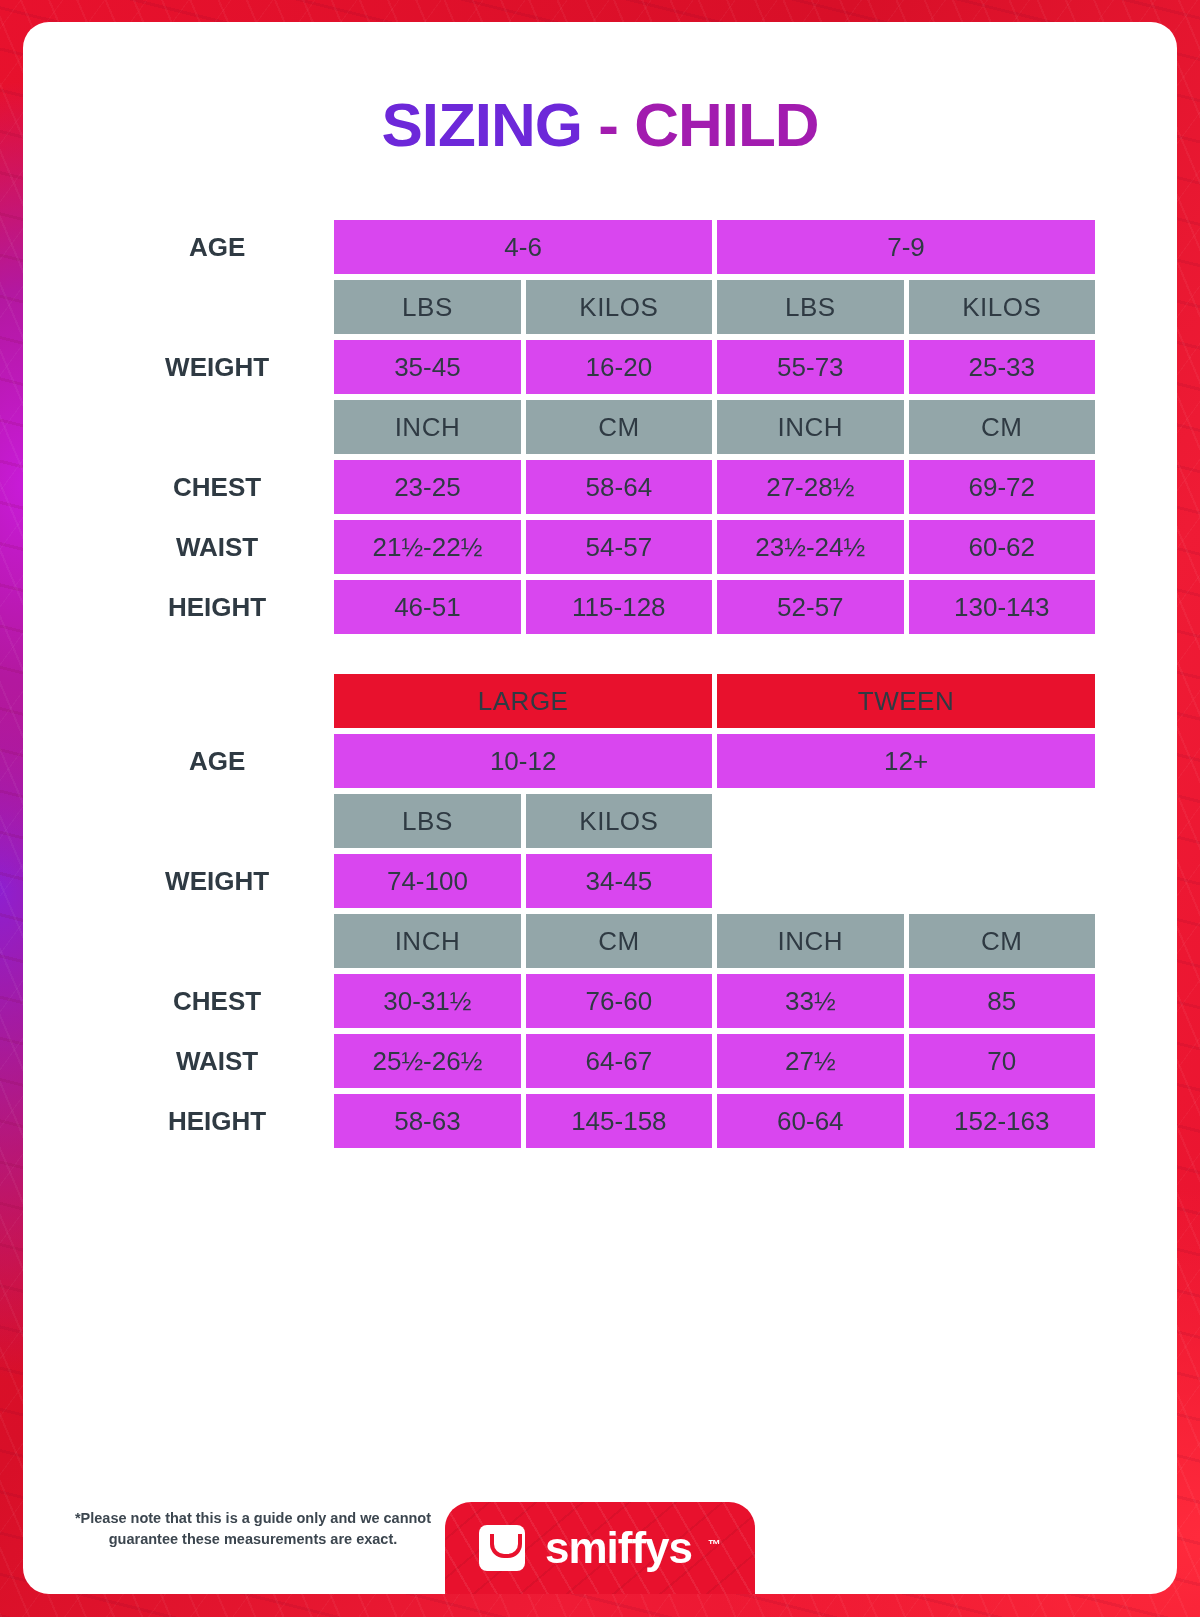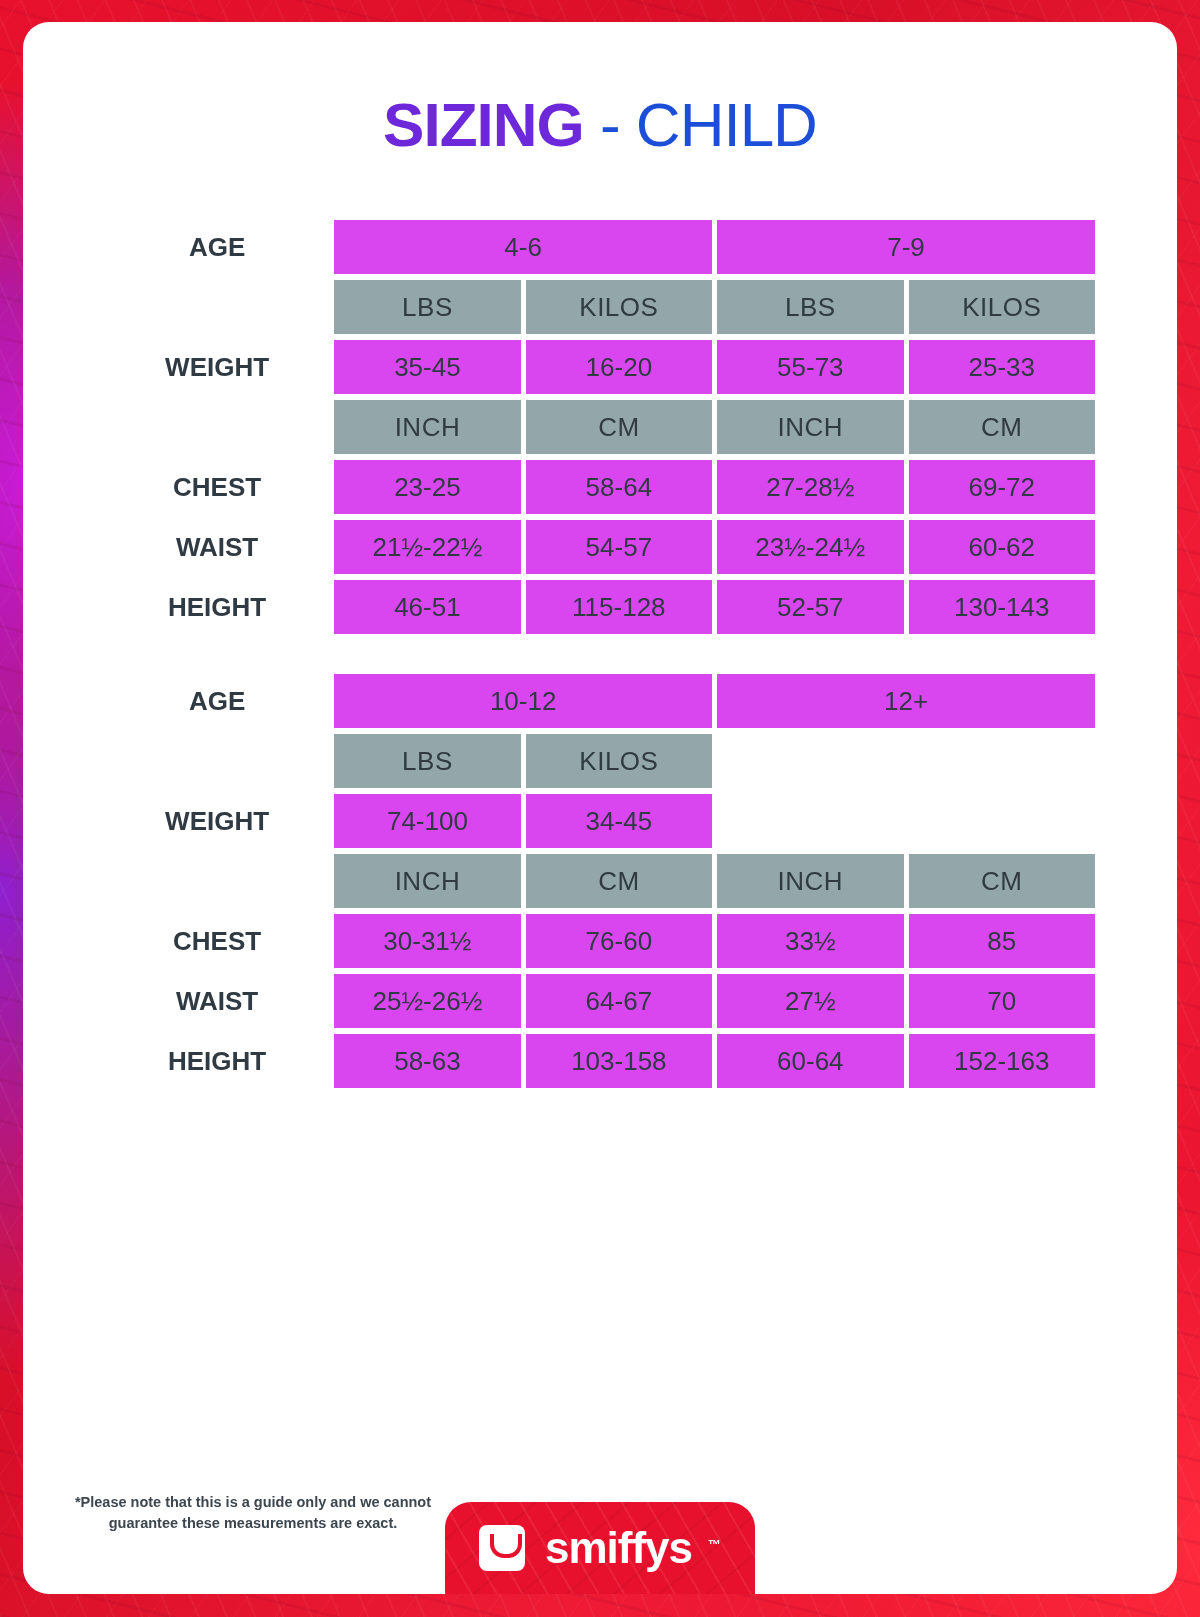--- a/index.html
+++ b/index.html
@@ -46,21 +46,21 @@
   }
   .title {
     text-align: center;
     margin-top: 72px;
     font-size: 62px;
     font-weight: bold;
     letter-spacing: -1px;
     line-height: 1;
   }
   .title .t-red { color: #6d28d9; }
-  .title .t-grey { color: #1d4ed8; font-weight: normal; }
+  .title .t-grey { color: #a21caf; font-weight: bold; }
 
   .tables {
     margin-top: 58px;
   }
   table.sz {
     border-collapse: separate;
     border-spacing: 5px 6px;
     margin: 0 auto;
     table-layout: fixed;
     width: 1000px;
@@ -98,21 +98,21 @@
   td.val {
     background: #d946ef;
     color: #2f3a43;
     font-size: 27px;
   }
   tr.gap td { height: 22px; background: transparent; }
 
   .footnote {
     position: absolute;
     left: 50px;
-    bottom: 60px;
+    bottom: 44px;
     width: 360px;
     text-align: center;
     font-size: 14.5px;
     font-weight: bold;
     color: #3c464f;
     line-height: 1.45;
   }
   .logo-wrap {
     position: absolute;
     left: 50%;
@@ -253,20 +253,25 @@
     <table class="sz">
       <colgroup>
         <col style="width:190px">
         <col style="width:158px">
         <col style="width:158px">
         <col style="width:158px">
         <col style="width:158px">
       </colgroup>
       <tbody>
         <tr>
+          <td class="spacer"></td>
+          <td class="hdr-red" colspan="2">LARGE</td>
+          <td class="hdr-red" colspan="2">TWEEN</td>
+        </tr>
+        <tr>
           <td class="rowlabel">AGE</td>
           <td class="val" colspan="2">10-12</td>
           <td class="val" colspan="2">12+</td>
         </tr>
         <tr>
           <td class="spacer"></td>
           <td class="hdr-grey">LBS</td>
           <td class="hdr-grey">KILOS</td>
           <td class="spacer"></td>
           <td class="spacer"></td>
@@ -295,21 +300,21 @@
         <tr>
           <td class="rowlabel">WAIST</td>
           <td class="val">25½-26½</td>
           <td class="val">64-67</td>
           <td class="val">27½</td>
           <td class="val">70</td>
         </tr>
         <tr>
           <td class="rowlabel">HEIGHT</td>
           <td class="val">58-63</td>
-          <td class="val">103-158</td>
+          <td class="val">145-158</td>
           <td class="val">60-64</td>
           <td class="val">152-163</td>
         </tr>
       </tbody>
     </table>
 
   </div>
 
   <div class="footnote">*Please note that this is a guide only and we cannot guarantee these measurements are exact.</div>
 

